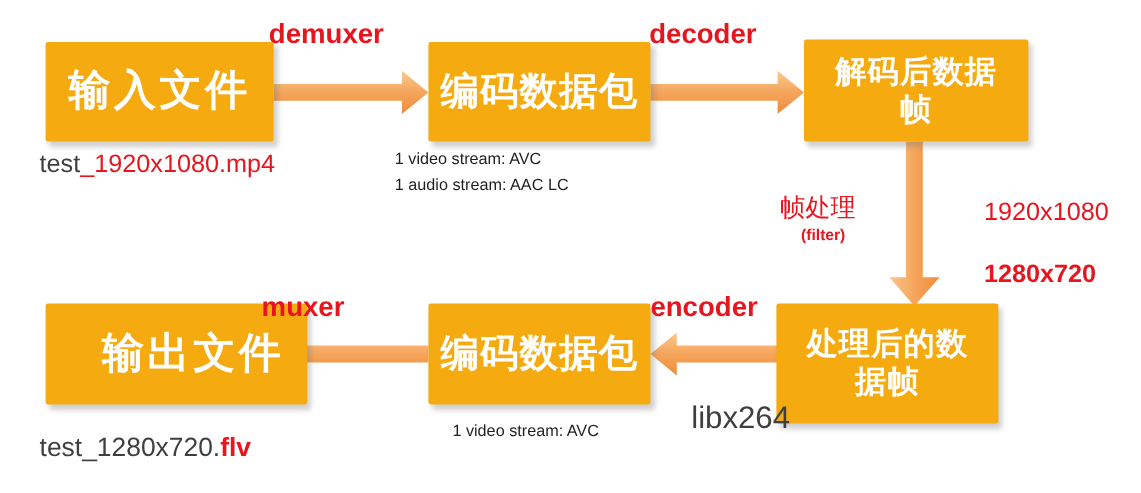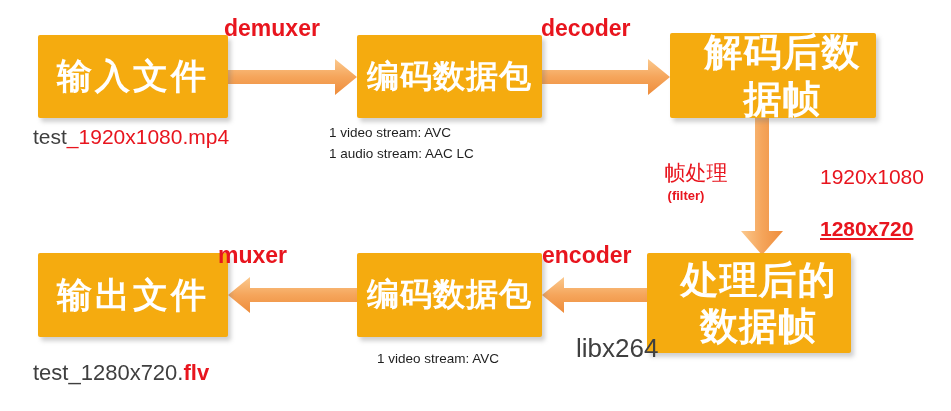--- a/index.html
+++ b/index.html
@@ -20,38 +20,38 @@
   .box{
     position:absolute;background:var(--box-fill,#F5AB0F);
     display:flex;align-items:center;justify-content:center;text-align:center;
     color:#ffffff;font-weight:bold;border-radius:2px;
     box-shadow:3px 4px 4px rgba(120,120,120,0.35);
     line-height:1.22;
   }
   .box .lbl{display:block;width:172px;word-break:break-all;}
   .fs-single{font-size:35px;letter-spacing:3px;}
   .fs-single5{font-size:32px;letter-spacing:1px;}
-  .fs-multi{font-size:38px;letter-spacing:1px;padding-left:19px;}
+  .fs-multi{font-size:26px;letter-spacing:1px;}
   .arrow-label{
     position:absolute;color:var(--accent-red,#E8151E);font-weight:bold;
     font-size:23px;text-align:left;white-space:nowrap;
   }
   .filter-zh{
     position:absolute;color:var(--accent-red,#E8151E);
-    font-family:Liberation Mono, monospace;font-size:21px;text-align:center;white-space:nowrap;
+    font-family:Liberation Mono, monospace;font-size:21px;text-align:left;white-space:nowrap;
   }
   .filter-en{
     position:absolute;color:var(--accent-red,#E8151E);font-weight:bold;
     font-size:13px;text-align:center;white-space:nowrap;
   }
   .res{
     position:absolute;color:var(--accent-red,#E8151E);font-size:21px;
     text-align:left;white-space:nowrap;margin-top:28px;
   }
-  .res.bold{font-weight:bold;text-decoration:underline;}
+  .res.bold{font-weight:bold;}
   .filename{
     position:absolute;font-size:21px;color:var(--text-dark,#3F3F3F);white-space:nowrap;
   }
   .filename .red{color:var(--accent-red,#E8151E);}
   .filename .red-bold{color:var(--accent-red,#E8151E);font-weight:bold;}
   .stream-info{
     position:absolute;font-size:13.5px;color:var(--text-black,#1F1F1F);
     line-height:20.5px;white-space:nowrap;
   }
   .lib-label{
@@ -96,21 +96,21 @@
   </div>
 
   <div class="box fs-multi" style="left:647px;top:253px;width:185px;height:100px;">
     <span class="lbl" style="width:160px;">处理后的数据帧</span>
   </div>
 
   <div class="box fs-single5" style="left:357px;top:253px;width:185px;height:84px;">
     <span class="lbl">编码数据包</span>
   </div>
 
-  <div class="box fs-single" style="left:38px;top:253px;width:190px;height:84px;">
+  <div class="box fs-single" style="left:38px;top:253px;width:190px;height:84px;padding-left:28px;">
     <span class="lbl">输出文件</span>
   </div>
 
   <div class="arrow-label" style="left:224px;top:15px;width:129px;">demuxer</div>
   <div class="arrow-label" style="left:541px;top:15px;width:128px;">decoder</div>
   <div class="arrow-label" style="left:542px;top:242px;width:128px;">encoder</div>
   <div class="arrow-label" style="left:218px;top:242px;width:129px;">muxer</div>
 
   <div class="filter-zh" style="left:650px;top:159px;width:92px;">帧处理</div>
   <div class="filter-en" style="left:640px;top:188px;width:92px;">(filter)</div>

